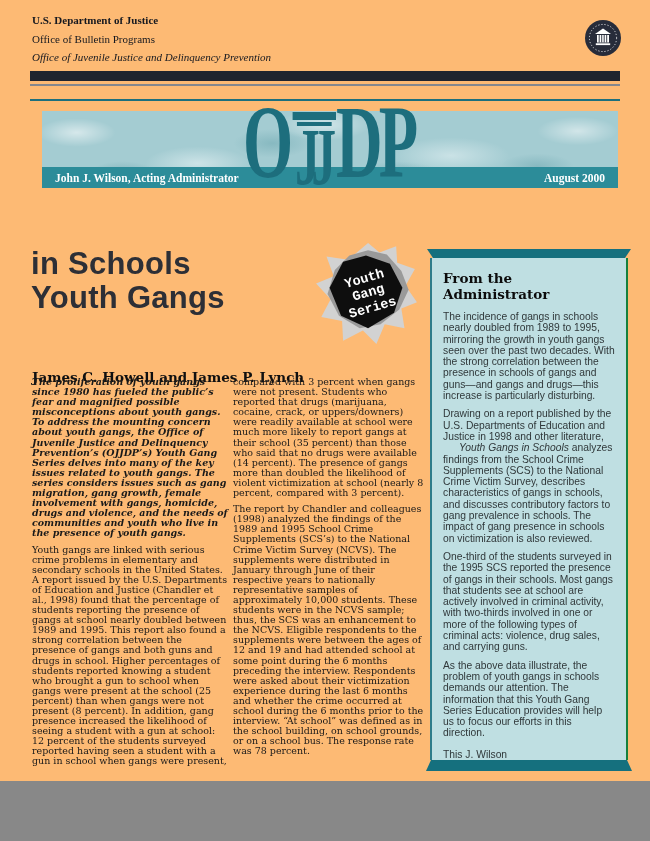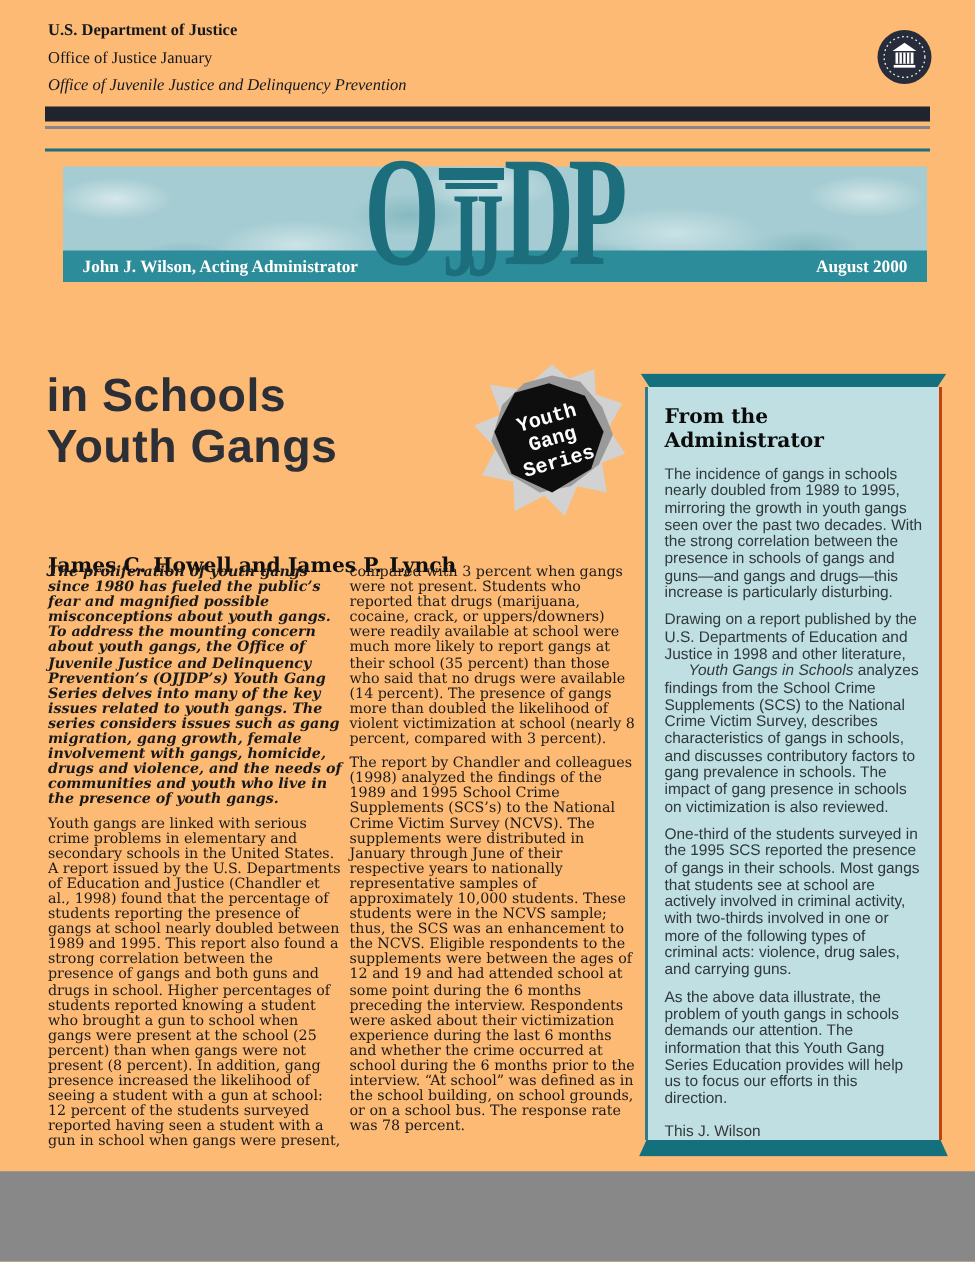--- a/index.html
+++ b/index.html
@@ -71,40 +71,40 @@
   .intro { font-weight:bold; font-style:italic; margin-bottom:7px; }
 
   
   .sidebar { position:absolute; left:430px; top:249px; width:198px; }
   .sb-captop {
     height:9px; background:#15707e; width:204px; margin-left:-3px;
     clip-path:polygon(0 0, 204px 0, 198px 9px, 6px 9px);
   }
   .sb-body {
     height:502px; overflow:hidden; background:#bfdfe2;
-    border-left:2px solid #2e7c8a; border-right:2px solid #c2410c;
+    border-left:2px solid #2e7c8a; border-right:2px solid #15803d;
     padding:12px 11px 10px;
   }
   .sb-heading { font:bold 13.5px/16px "DejaVu Serif", serif; color:#0c0c0c; margin-bottom:9px; }
   .sb-body p  { font:10.3px/11.3px "Liberation Sans", sans-serif; color:#30383a; margin-bottom:7px; }
   .sb-sig { margin-top:10px; }
   .sb-sig div { font:10.3px/12px "Liberation Sans", sans-serif; color:#30383a; }
   .sb-capbot {
     height:11px; background:#15707e; width:206px; margin-left:-4px;
     clip-path:polygon(5px 0, 201px 0, 206px 11px, 0 11px);
   }
   .it { font-style:italic;margin-left:16px; }
 </style>
 </head>
 <body>
 
 <div class="page">
 
   <div class="lh-dept">U.S. Department of Justice</div>
-  <div class="lh-office">Office of Justice January</div>
+  <div class="lh-office">Office of Bulletin Programs</div>
   <div class="lh-bureau">Office of Juvenile Justice and Delinquency Prevention</div>
 
   <svg class="seal" viewBox="0 0 38 38">
     <circle cx="19" cy="19" r="18" fill="#272c3a"></circle>
     <circle cx="19" cy="19" r="13.6" fill="none" stroke="#ffffff" stroke-width="0.9" stroke-dasharray="1.2,1.9" opacity="0.9"></circle>
     <polygon points="19,9.5 27,15 11,15" fill="#ffffff"></polygon>
     <rect x="13" y="16" width="12" height="7.5" fill="#ffffff"></rect>
     <path d="M15.2 16v7.5 M17.7 16v7.5 M20.2 16v7.5 M22.7 16v7.5" stroke="#272c3a" stroke-width="0.9"></path>
     <rect x="11.8" y="24.3" width="14.4" height="1.8" fill="#ffffff"></rect>
   </svg>

